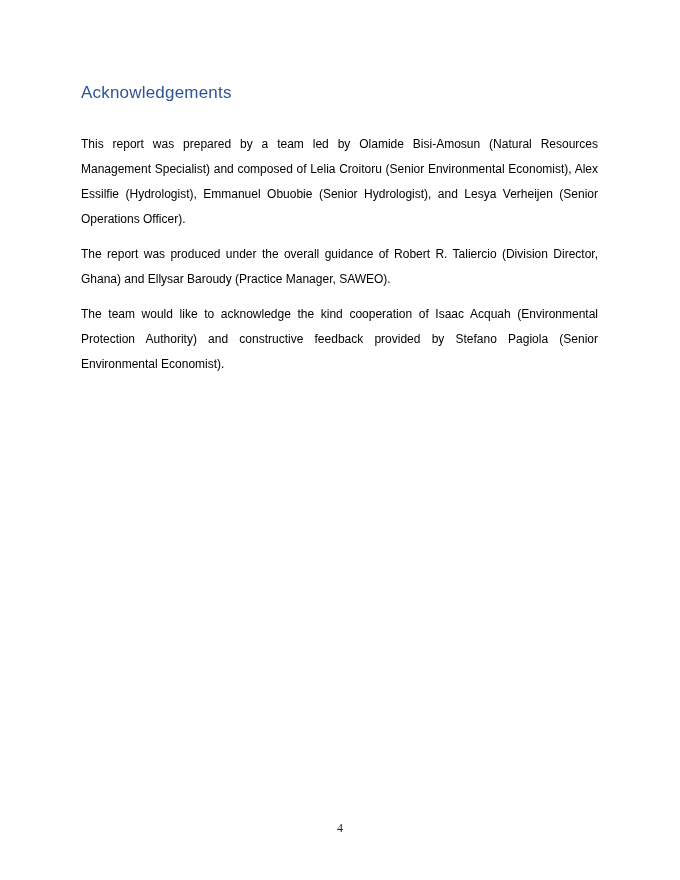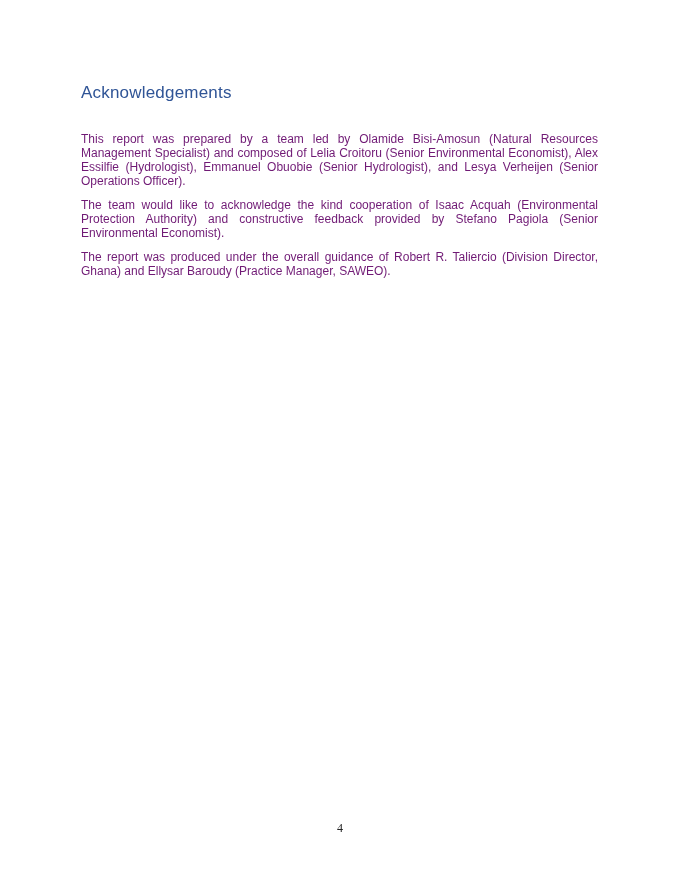--- a/index.html
+++ b/index.html
@@ -25,22 +25,22 @@
     margin: 0 0 29px 0;
     font-size: 17px;
     font-weight: 400;
     letter-spacing: 0.2px;
     color: #2F5496;
     font-family: "Liberation Sans", sans-serif;
   }
   .body-paragraph {
     margin: 0 0 10px 0;
     font-size: 12px;
-    line-height: 14px;
-    color: #701a75;
+    line-height: 25px;
+    color: #000000;
     text-align: justify;
     text-justify: inter-word;
   }
   .footer {
     position: absolute;
     left: 0;
     right: 0;
     bottom: 44px;
     text-align: center;
   }
@@ -52,22 +52,22 @@
 </style>
 </head>
 <body>
 
 <div class="page">
   <div class="content">
     <h1 class="heading">Acknowledgements</h1>
 
     <p class="body-paragraph">This report was prepared by a team led by Olamide Bisi-Amosun (Natural Resources Management Specialist) and composed of Lelia Croitoru (Senior Environmental Economist), Alex Essilfie (Hydrologist), Emmanuel Obuobie (Senior Hydrologist), and Lesya Verheijen (Senior Operations Officer).</p>
 
+    <p class="body-paragraph">The report was produced under the overall guidance of Robert R. Taliercio (Division Director, Ghana) and Ellysar Baroudy (Practice Manager, SAWEO).</p>
+
     <p class="body-paragraph">The team would like to acknowledge the kind cooperation of Isaac Acquah (Environmental Protection Authority) and constructive feedback provided by Stefano Pagiola (Senior Environmental Economist).</p>
-
-    <p class="body-paragraph">The report was produced under the overall guidance of Robert R. Taliercio (Division Director, Ghana) and Ellysar Baroudy (Practice Manager, SAWEO).</p>
 
   </div>
 
   <div class="footer">
     <span class="page-number">4</span>
   </div>
 </div>
 
 </body></html>

